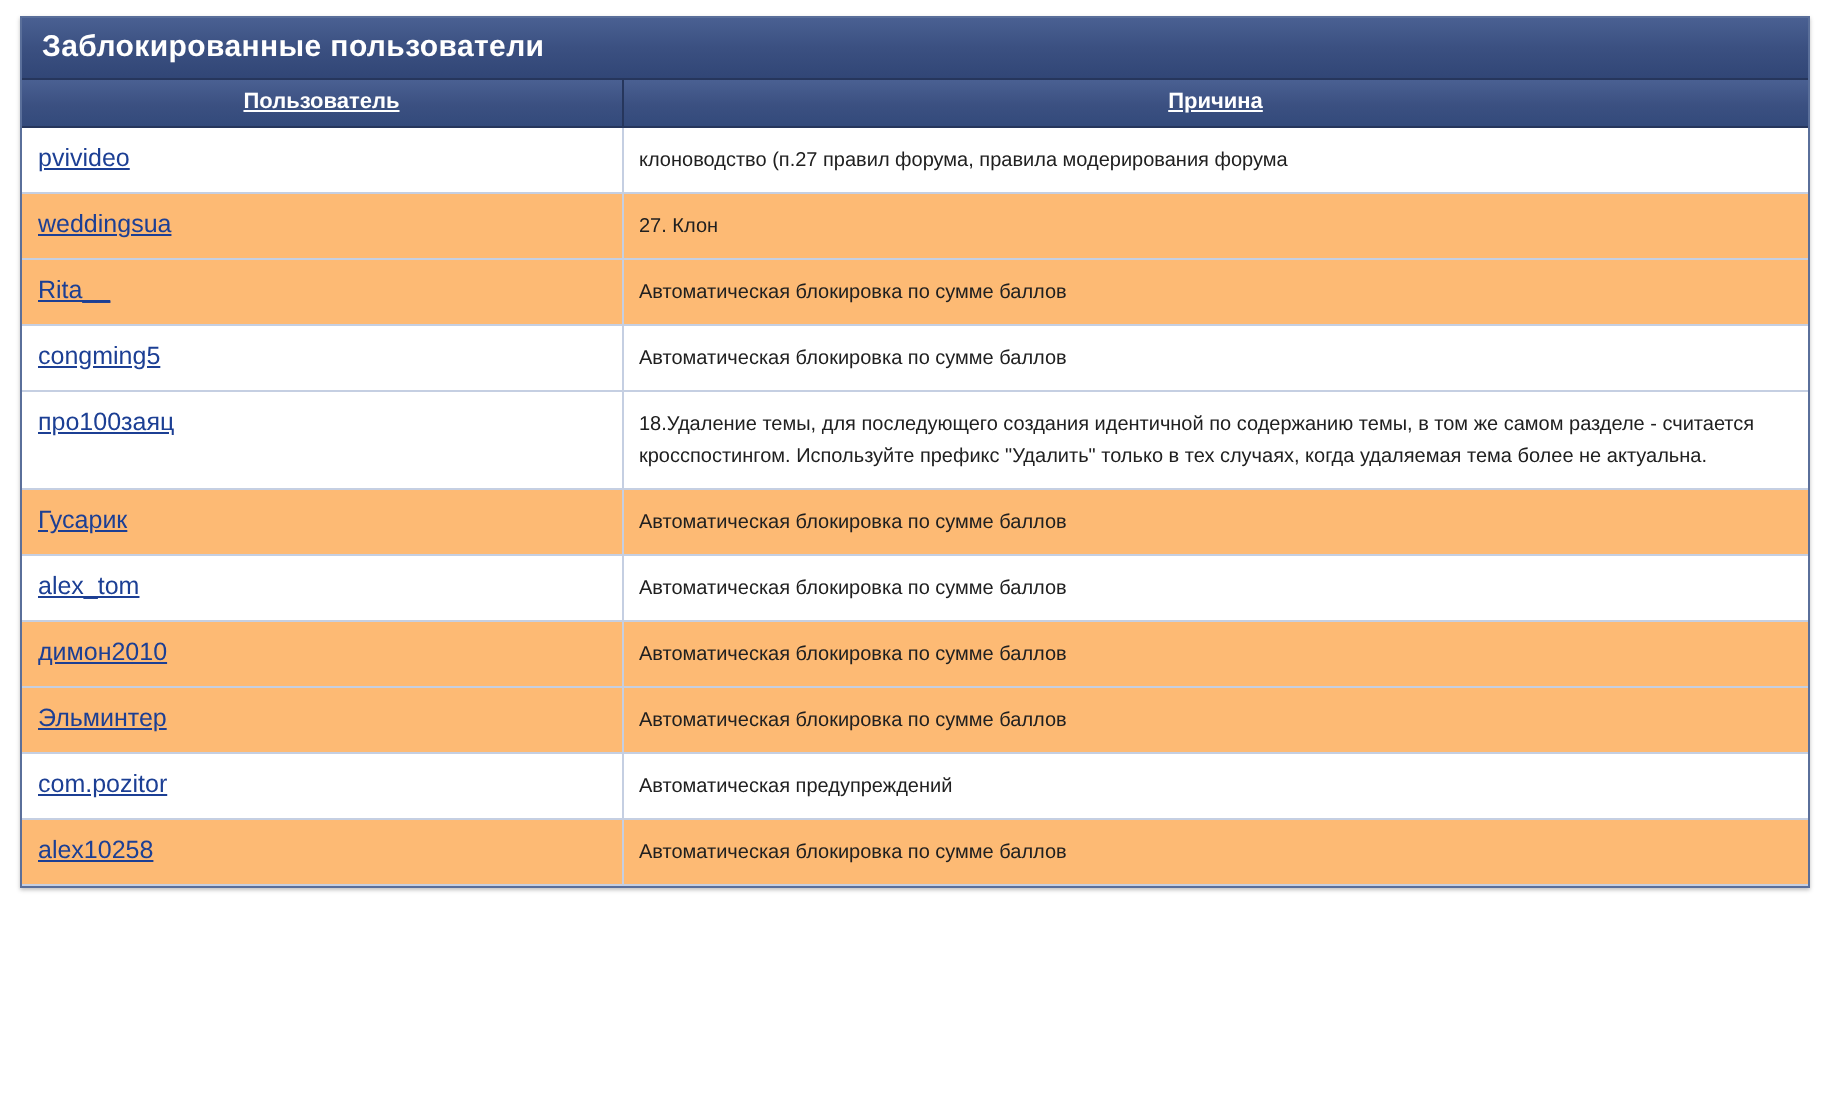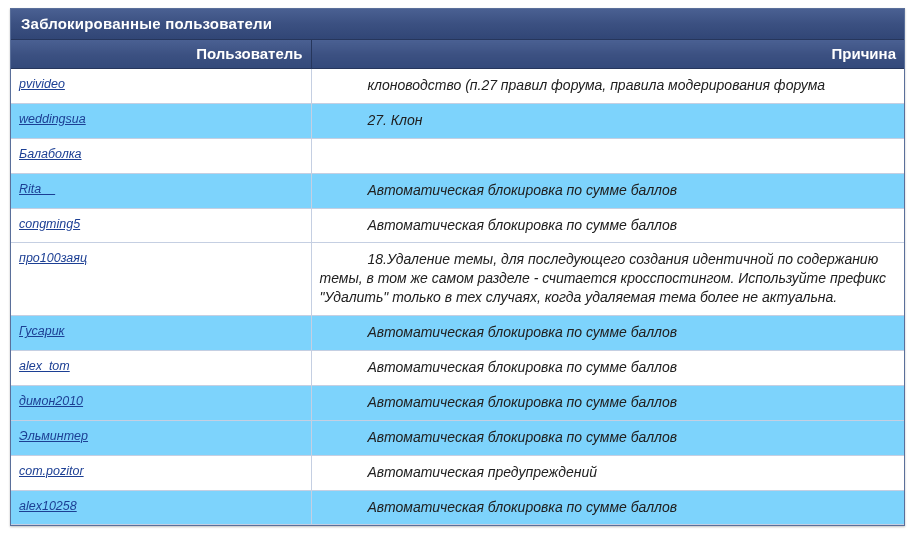--- a/index.html
+++ b/index.html
@@ -32,49 +32,49 @@
   }
   table.blocked {
     width: 100%;
     border-collapse: collapse;
     font-size: 12.5px;
     table-layout: fixed;
   }
   table.blocked th {
     background: linear-gradient(to bottom, #4a6092 0%, #3b5081 55%, #334a7b 100%);
     color: #ffffff;
-    text-align: right;
-    font-size: 15px;
+    text-align: center;
+    font-size: 11px;
     font-weight: bold;
     padding: 5px 8px 6px 8px;
     border-right: 1px solid #26365c;
     border-bottom: 1px solid #26365c;
+    text-decoration: underline;
   }
   table.blocked th:last-child { border-right: none; margin-left: 36px; }
   table.blocked td {
     padding: 7px 8px 8px 8px;
     border-bottom: 1px solid #c5cfe2;
     border-right: 1px solid #c5cfe2;
     vertical-align: top;
     color: #202020;
     line-height: 1.35;
-    font-style: italic;
   }
   table.blocked td:last-child { border-right: none; }
   col.c-user { width: 300px; }
   .user-link {
     color: #1c3f94;
     text-decoration: underline;
     cursor: pointer;
     font-size: 12.5px;
     white-space: pre;
   }
-  .reason { font-size: 14px; margin-left: 48px; }
+  .reason { font-size: 10px; }
   .row-even td { background: #ffffff; }
-  .row-odd td { background: #7dd3fc; }
+  .row-odd td { background: #fdba74; }
 </style>
 </head>
 <body>
 
 <div class="page">
   <div class="panel">
     <div class="panel-title">Заблокированные пользователи</div>
     <table class="blocked">
       <colgroup>
         <col class="c-user">
@@ -87,24 +87,20 @@
         </tr>
       </thead>
       <tbody>
           <tr class="row-even">
             <td><span class="user-link">pvivideo</span></td>
             <td><span class="reason">клоноводство (п.27 правил форума, правила модерирования форума</span></td>
           </tr>
           <tr class="row-odd">
             <td><span class="user-link">weddingsua</span></td>
             <td><span class="reason">27. Клон</span></td>
-          </tr>
-          <tr class="row-even">
-            <td><span class="user-link">Балаболка</span></td>
-            <td><span class="reason"></span></td>
           </tr>
           <tr class="row-odd">
             <td><span class="user-link">Rita__</span></td>
             <td><span class="reason">Автоматическая блокировка по сумме баллов</span></td>
           </tr>
           <tr class="row-even">
             <td><span class="user-link">congming5</span></td>
             <td><span class="reason">Автоматическая блокировка по сумме баллов</span></td>
           </tr>
           <tr class="row-even">

